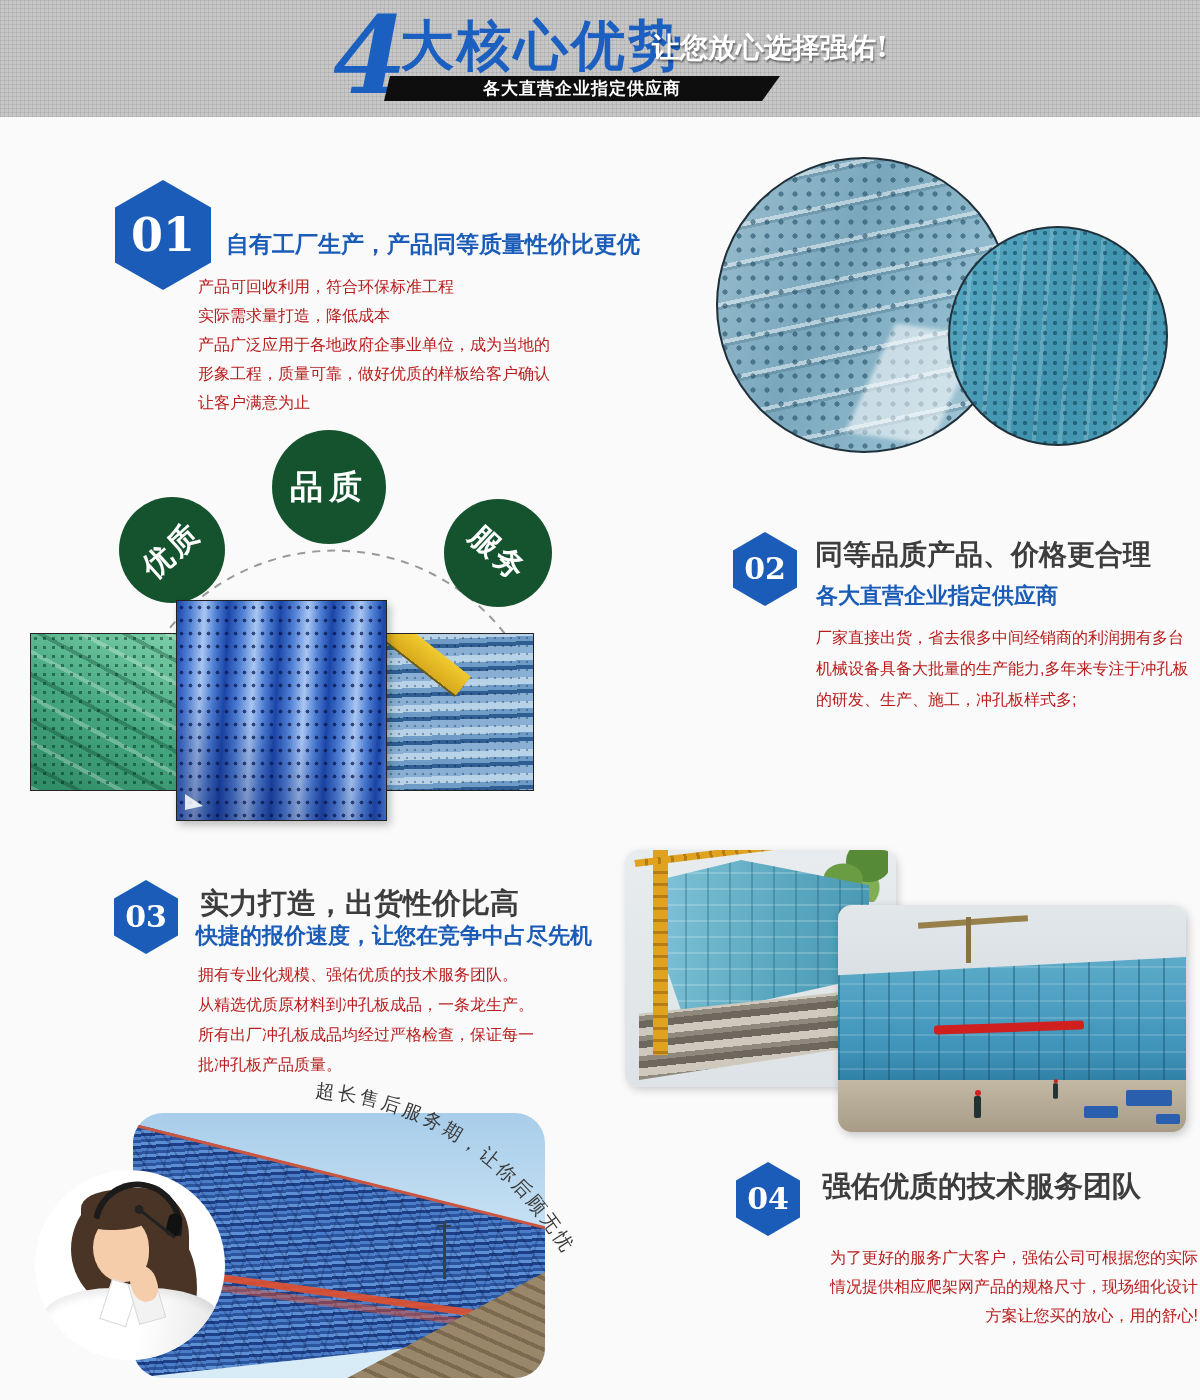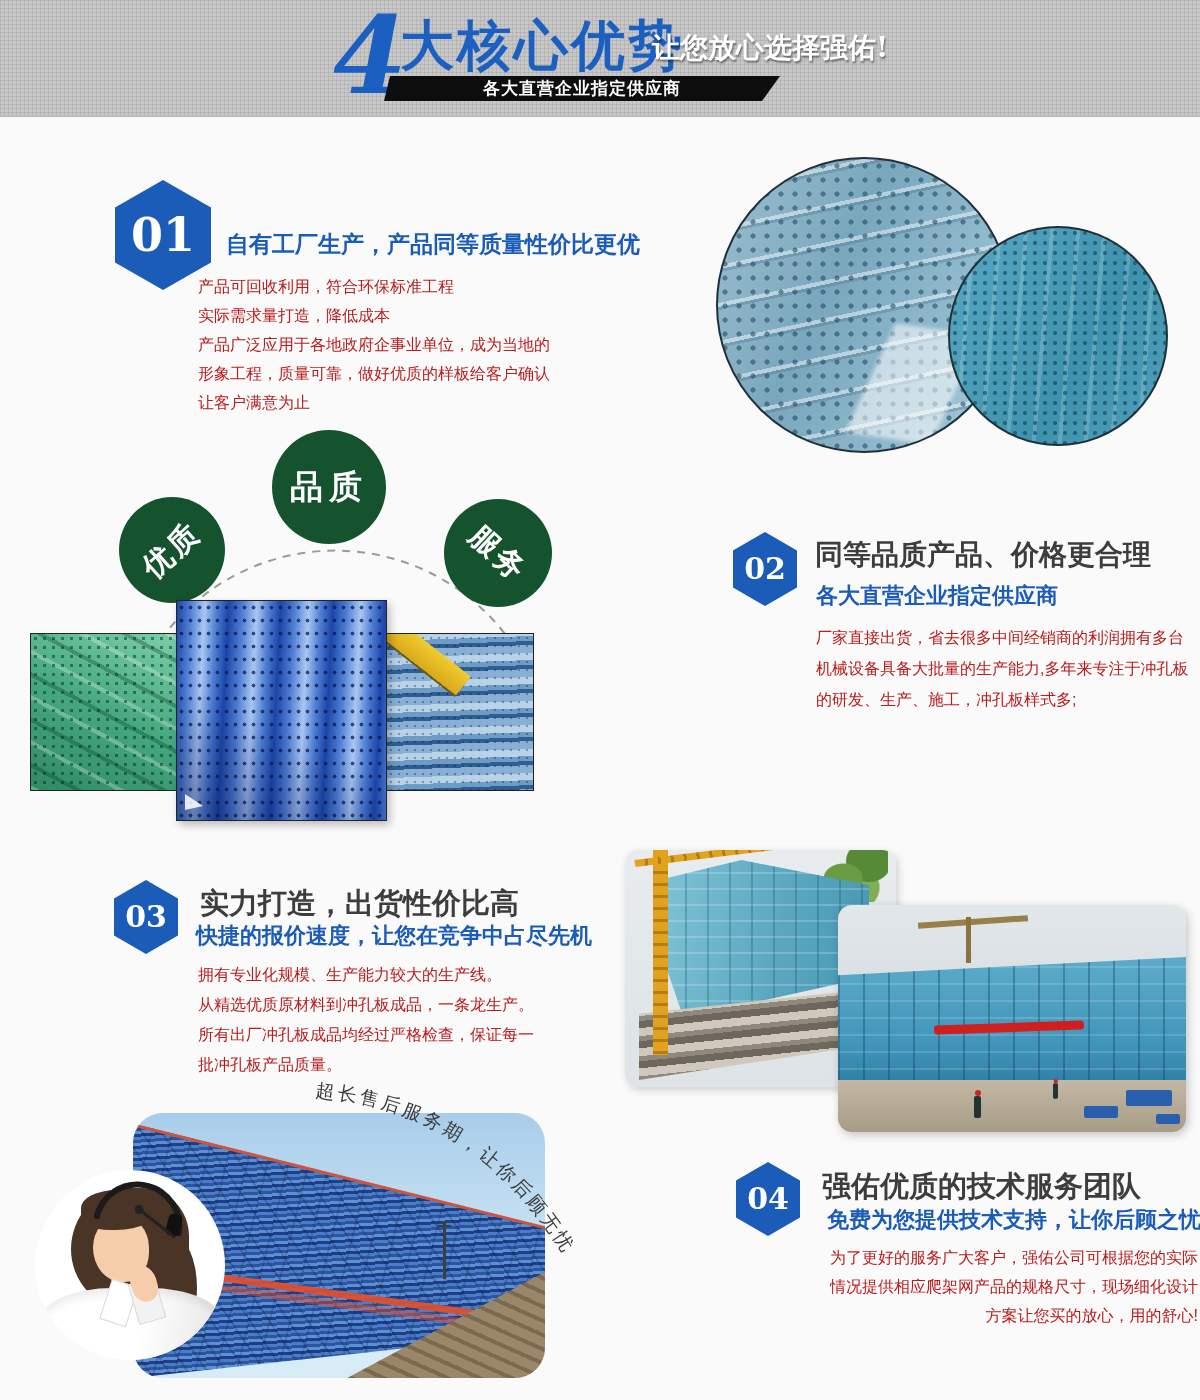--- a/index.html
+++ b/index.html
@@ -196,21 +196,21 @@
   <div class="hex small" style="left:733px;top:532px;">
     <span>02</span></div>
   <div class="sec-title" style="left:815px;top:536px;font-size:28px;">同等品质产品、价格更合理</div>
   <div class="sec-sub" style="left:816px;top:581px;font-size:22px;">各大直营企业指定供应商</div>
   <div class="sec-body" style="left:816px;top:622px;width:378px;line-height:31px;">厂家直接出货，省去很多中间经销商的利润拥有多台机械设备具备大批量的生产能力,多年来专注于冲孔板的研发、生产、施工，冲孔板样式多;</div>
 
   <div class="hex small" style="left:114px;top:880px;">
     <span>03</span></div>
   <div class="sec-title" style="left:200px;top:884px;font-size:29px;">实力打造，出货性价比高</div>
   <div class="sec-sub" style="left:196px;top:921px;font-size:22px;">快捷的报价速度，让您在竞争中占尽先机</div>
-  <div class="sec-body" style="left:198px;top:960px;width:490px;line-height:30px;">拥有专业化规模、生产能力较大的生产线。
+  <div class="sec-body" style="left:198px;top:960px;width:490px;line-height:30px;">拥有专业化规模、强佑优质的技术服务团队。
 从精选优质原材料到冲孔板成品，一条龙生产。
 所有出厂冲孔板成品均经过严格检查，保证每一
 批冲孔板产品质量。</div>
 
   <div class="photo ph-bldg">
     <div class="tree"></div>
     <div class="meshbox"></div>
     <div class="floors"></div>
     <div class="crane-mast"></div>
     <div class="crane-jib"></div>
@@ -233,21 +233,20 @@
         <path id="capPath" d="M 15 22 Q 175 32 268 185"></path>
       </defs>
     <text style="font-size:19px;letter-spacing:3px;fill:#3a3a3a;font-family:'Liberation Sans',sans-serif;">
       <textPath href="#capPath">超长售后服务期，让你后顾无忧！</textPath>
     </text>
   </svg>
 
   <div class="hex small" style="left:736px;top:1162px;">
     <span>04</span></div>
   <div class="sec-title" style="left:822px;top:1167px;font-size:29px;">强佑优质的技术服务团队</div>
-  <div class="sec-sub" style="left:827px;top:1205px;font-size:22px;">免费为您提供技术支持，让你后顾之忧</div>
   <div class="sec-body" style="left:822px;top:1243px;width:376px;line-height:29px;text-align:right;">为了更好的服务广大客户，强佑公司可根据您的实际情况提供相应爬架网产品的规格尺寸，现场细化设计方案让您买的放心，用的舒心!</div>
 
   <div class="photo ph-fence">
     <div class="fence"></div>
     <div class="fence-rim"></div>
     <div class="fence-band"></div>
     <div class="fence-pole"></div>
     <div class="dirt"></div>
   </div>
   <div class="agent">

